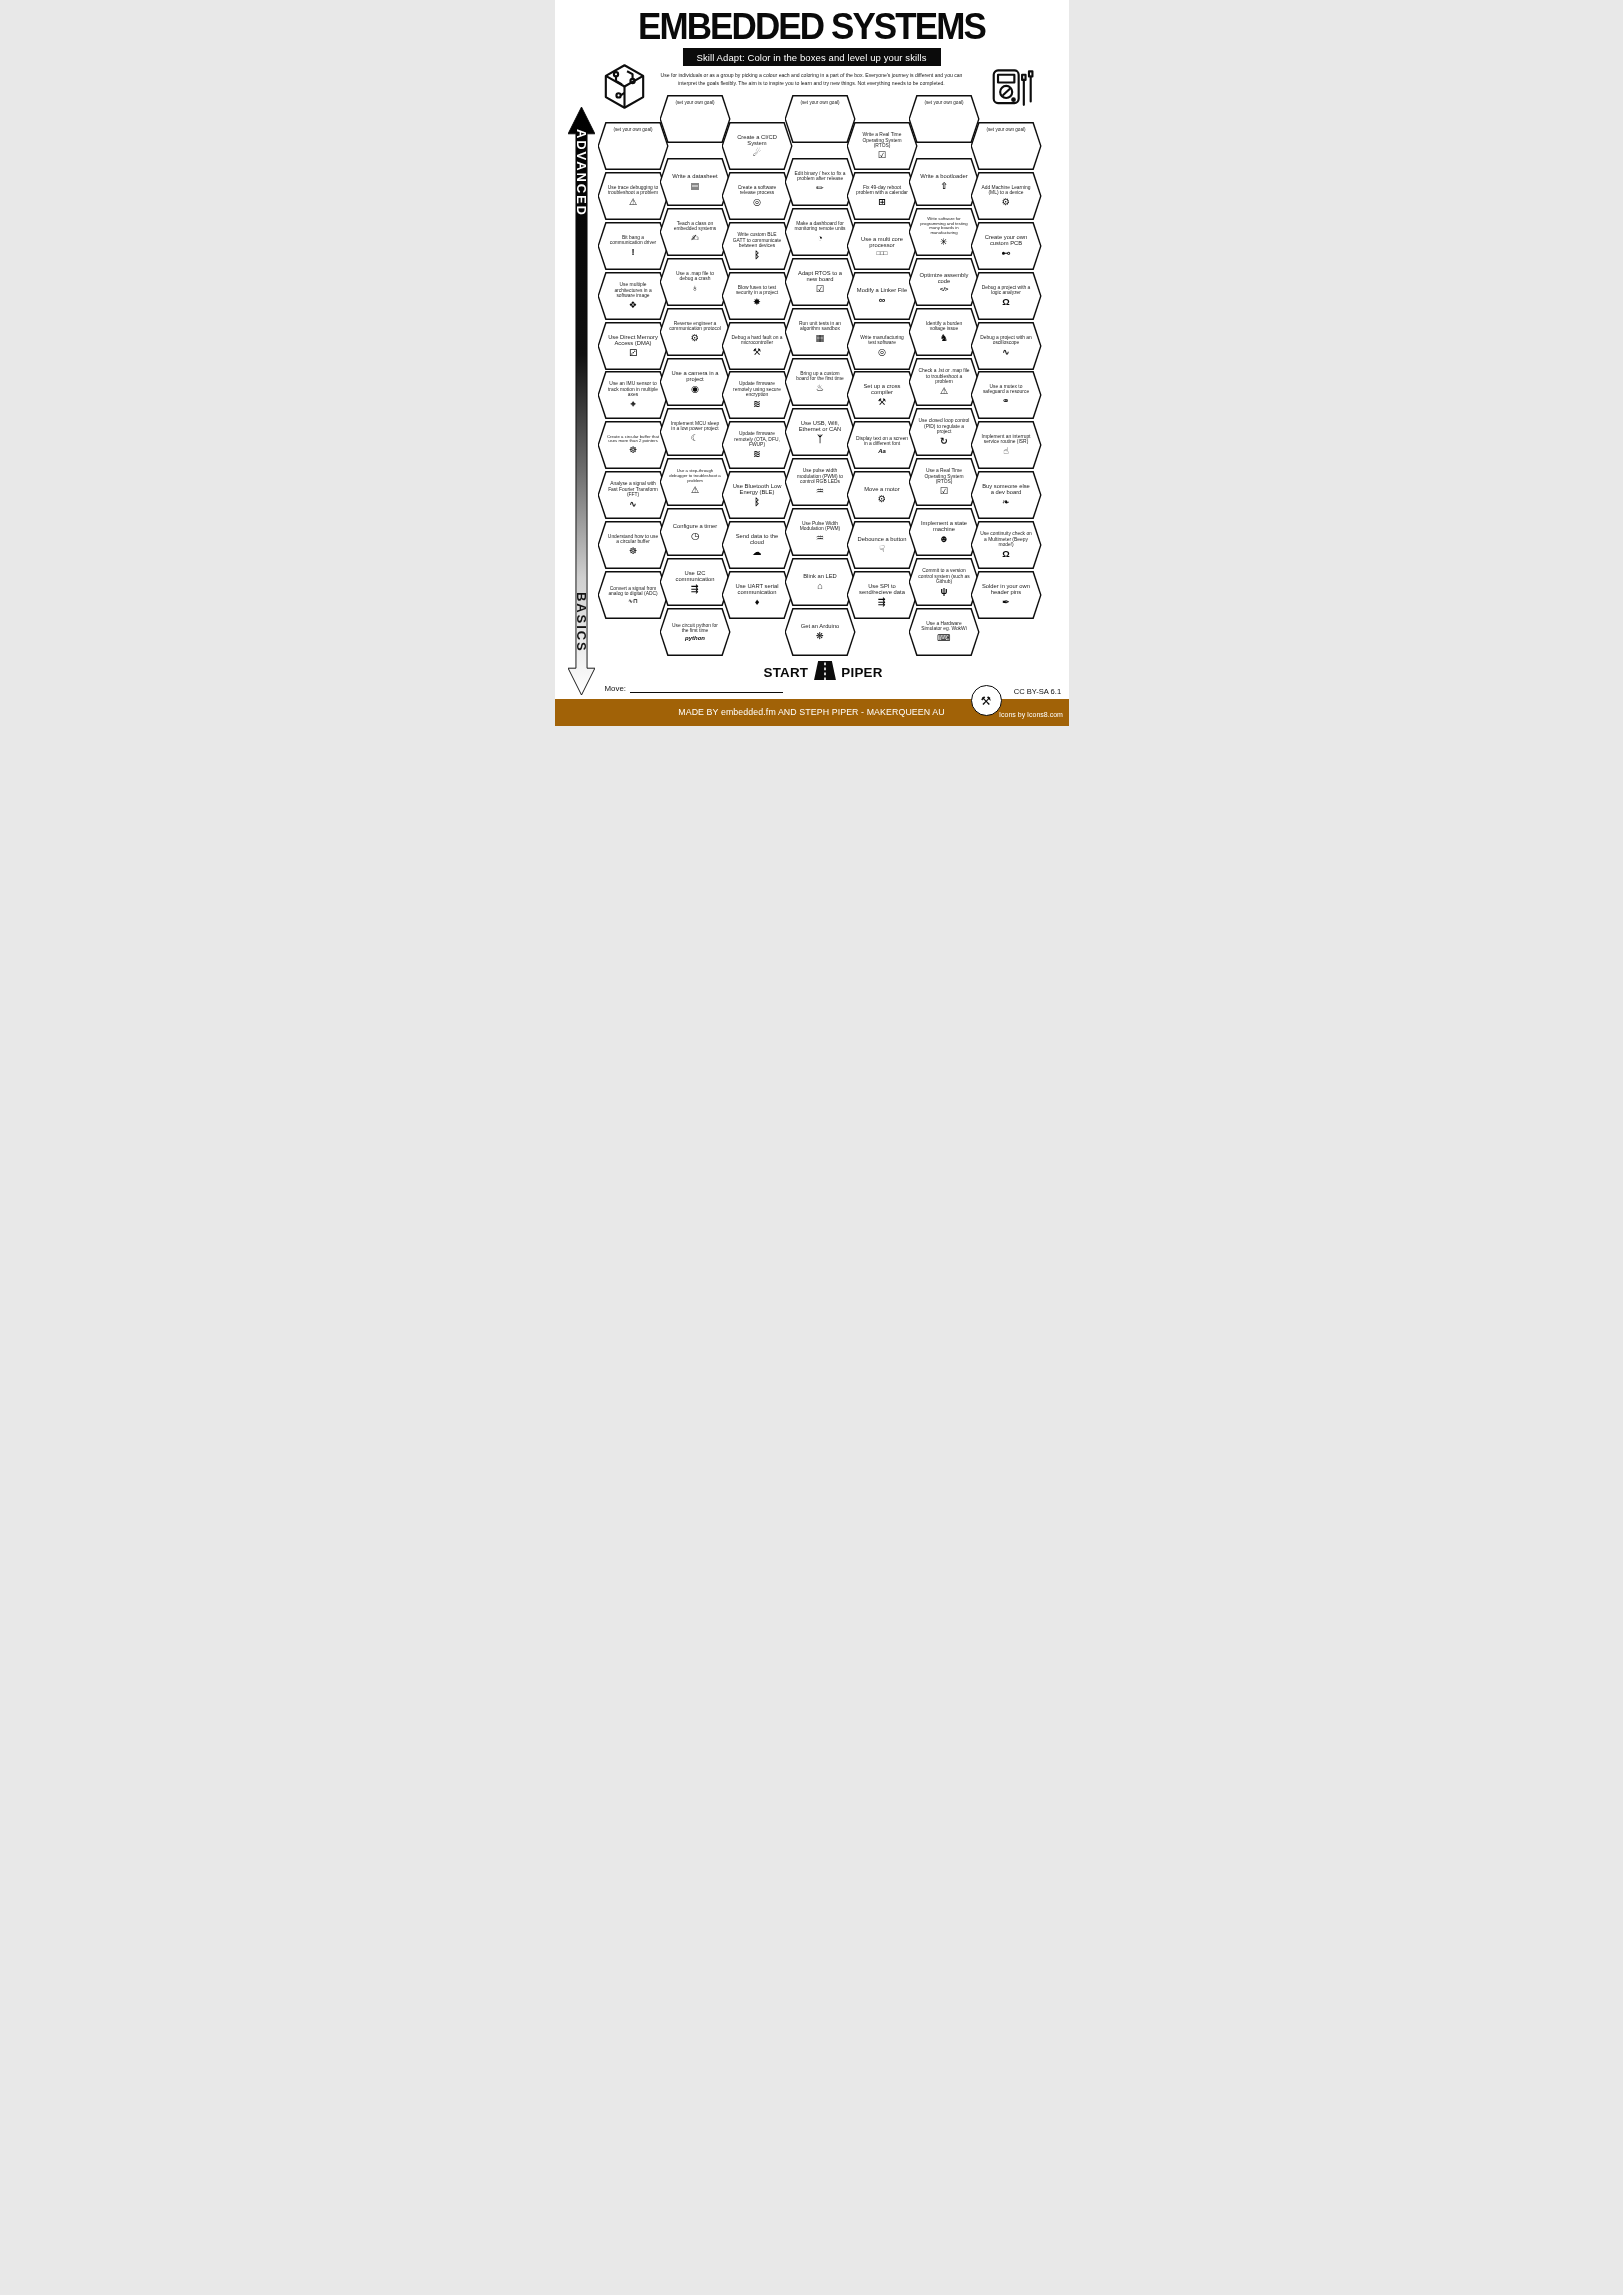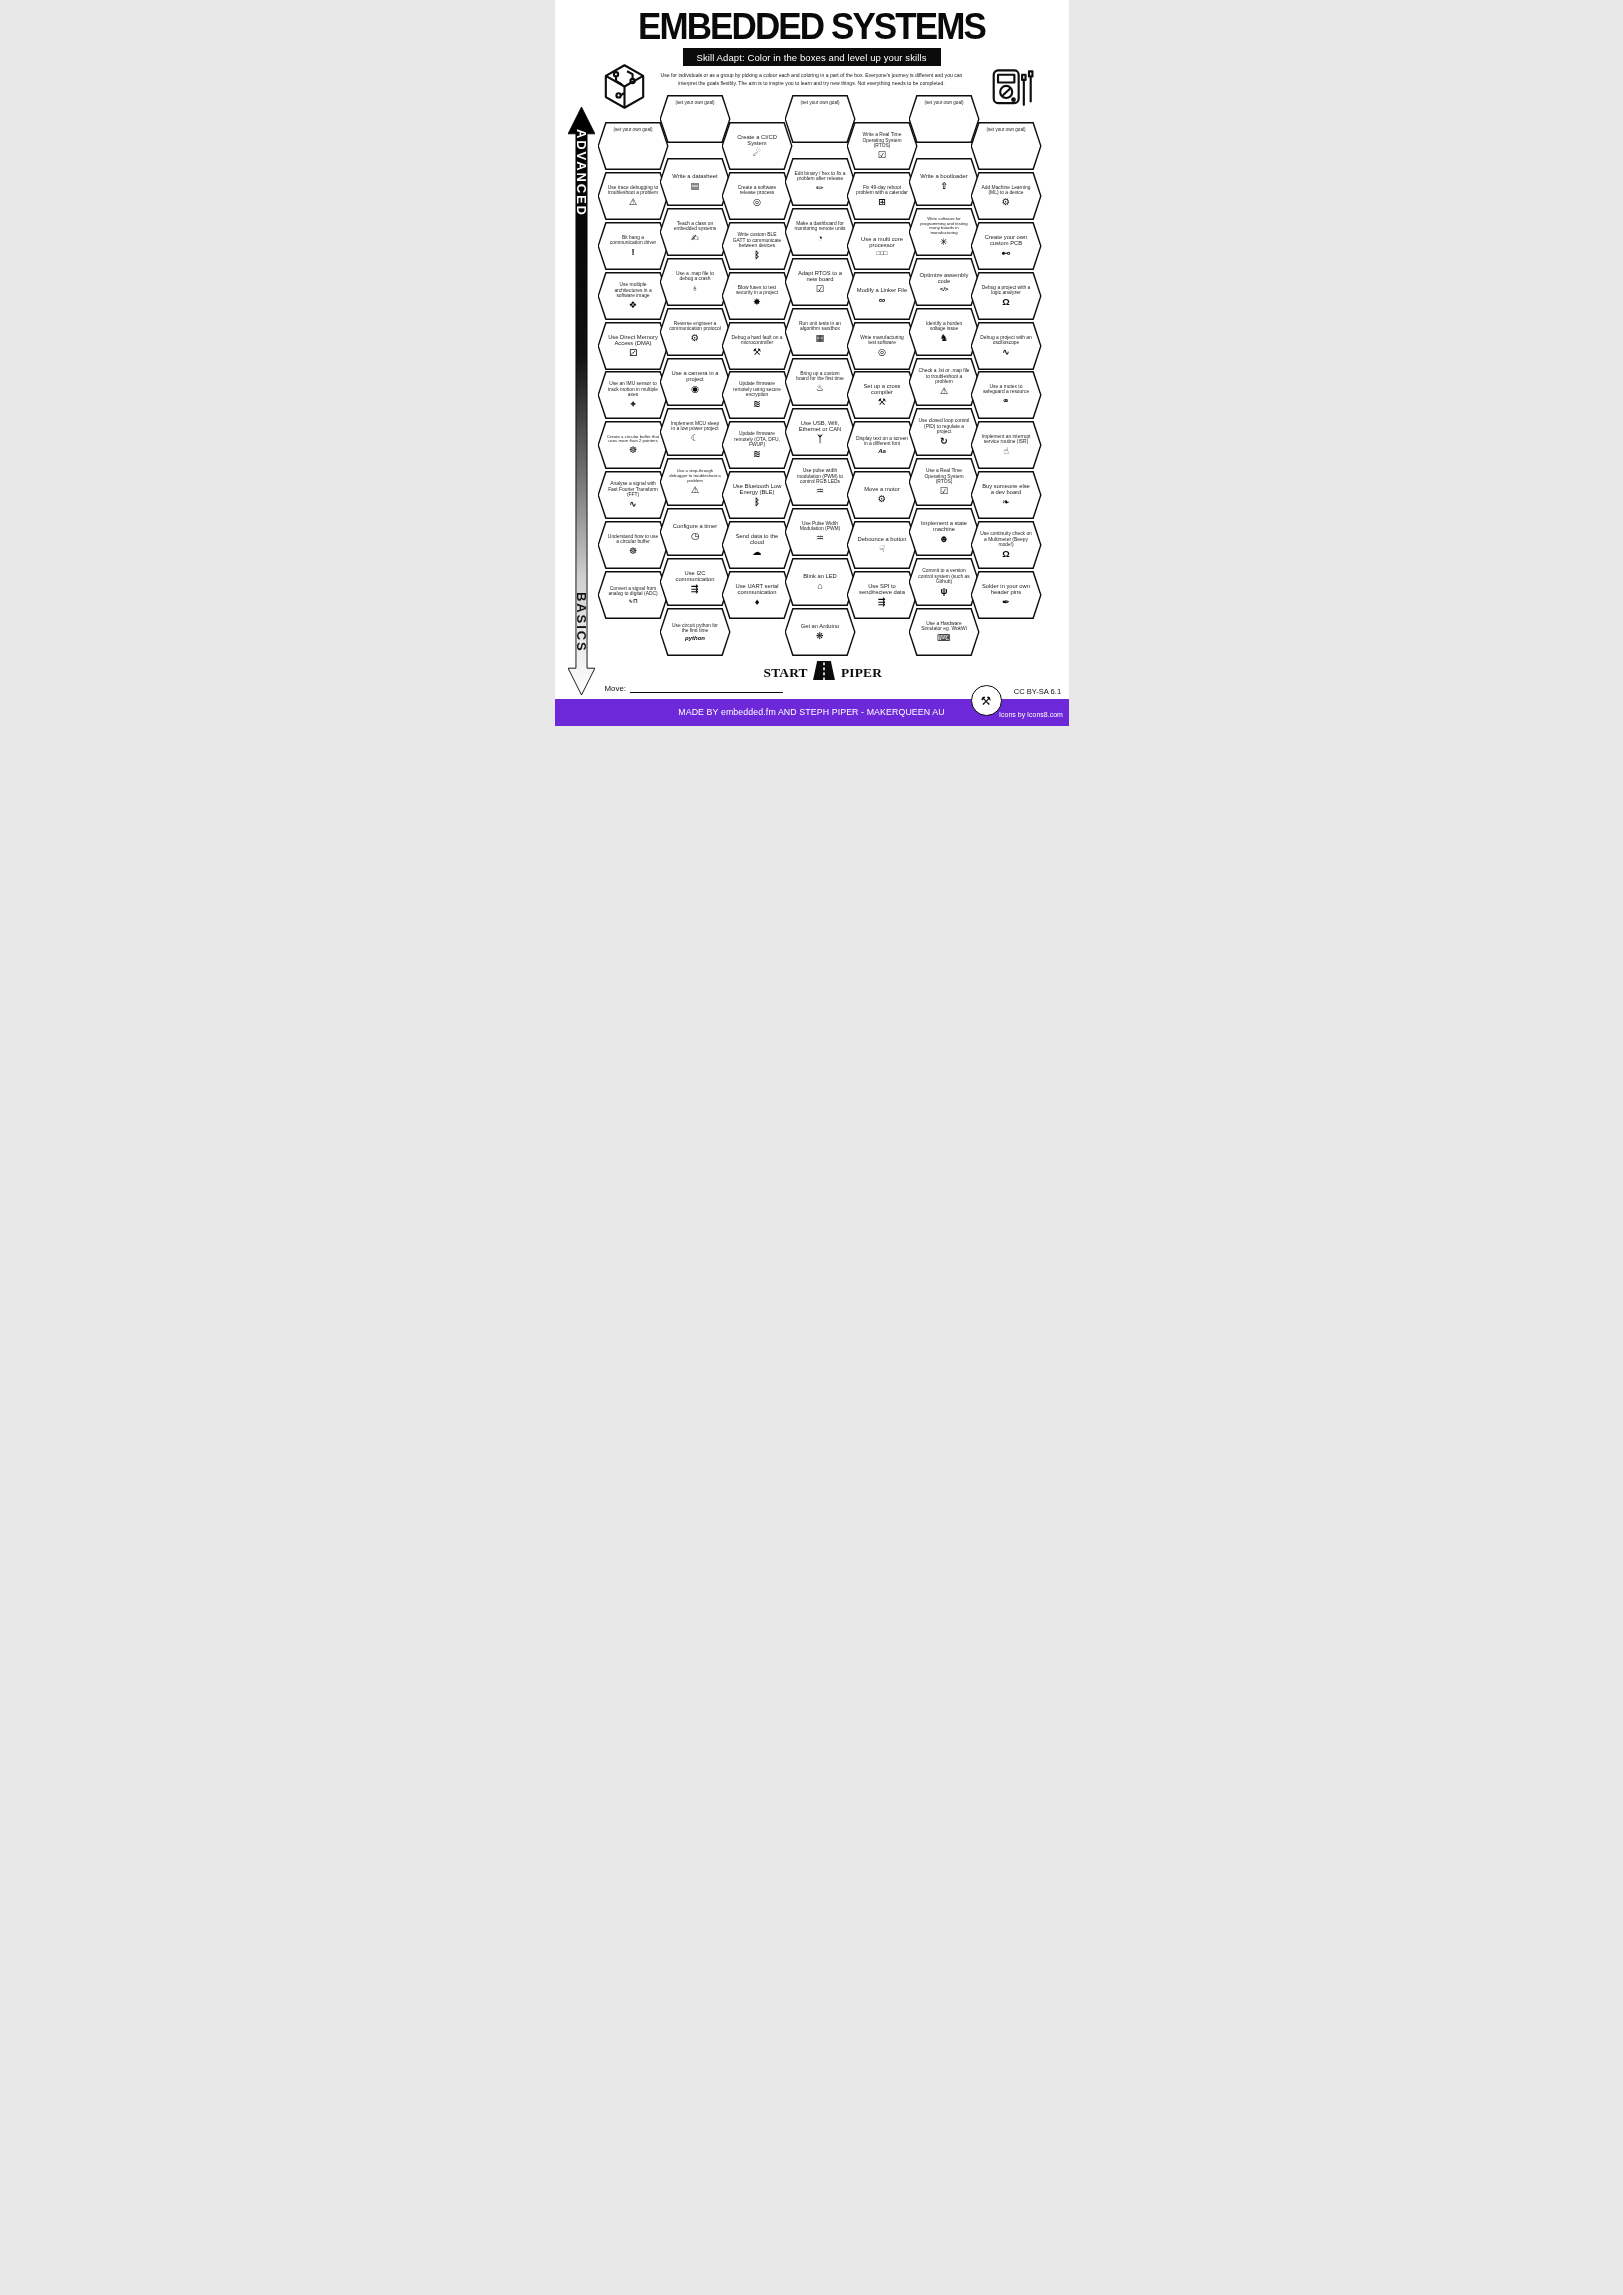--- a/index.html
+++ b/index.html
@@ -49,34 +49,34 @@
   .fs1{font-size:5.8px;}
   .fs2{font-size:4.9px;}
   .fs3{font-size:4.3px;}
   .hicon{font-size:9.3px;line-height:1;margin-top:1.9px;color:#0a0a0a;font-weight:bold;}
   .hicon.txticon{font-size:6px;font-weight:bold;font-style:italic;}
   .hex.goal .hexin{justify-content:flex-start;padding-top:3.2px;}
   .hex.goal .hlabel{font-size:4.6px;}
   
   .start-here{
     position:absolute;left:209px;top:661px;display:flex;align-items:center;gap:5.6px;
-    font-size:13.4px;font-weight:bold;letter-spacing:0.2px;color:#0a0a0a;font-family:Liberation Serif, serif;
+    font-size:13.4px;font-weight:bold;letter-spacing:0.2px;color:#0a0a0a;
   }
   
   .name-line{position:absolute;left:50px;top:684px;display:flex;align-items:flex-end;font-size:7.9px;color:#111;}
   .name-rule{display:inline-block;width:153px;border-bottom:1.2px solid #0a0a0a;margin-left:3.7px;height:7px;}
   
   .cc{position:absolute;right:7.4px;top:687px;font-size:7.6px;color:#0d0d0d;}
   .badge{
     position:absolute;left:416px;top:685px;width:29px;height:29px;border-radius:50%;
     background:#fff;border:1.2px solid #0a0a0a;display:flex;align-items:center;justify-content:center;
     z-index:6;font-size:12px;color:#0a0a0a;
   }
   .footer{
-    position:absolute;left:0;right:0;top:699px;height:29px;background:#6d28d9;color:#fff;z-index:4;
+    position:absolute;left:0;right:0;top:699px;height:29px;background:#a16207;color:#fff;z-index:4;
   }
   .credit{
     position:absolute;left:0;right:0;top:0;height:27px;line-height:27px;text-align:center;
     font-size:8.8px;letter-spacing:0.1px;
   }
   .icons8{
     position:absolute;right:5.6px;top:50%;transform:translateY(-50%);font-size:7px;
   }
 </style>
 </head>

